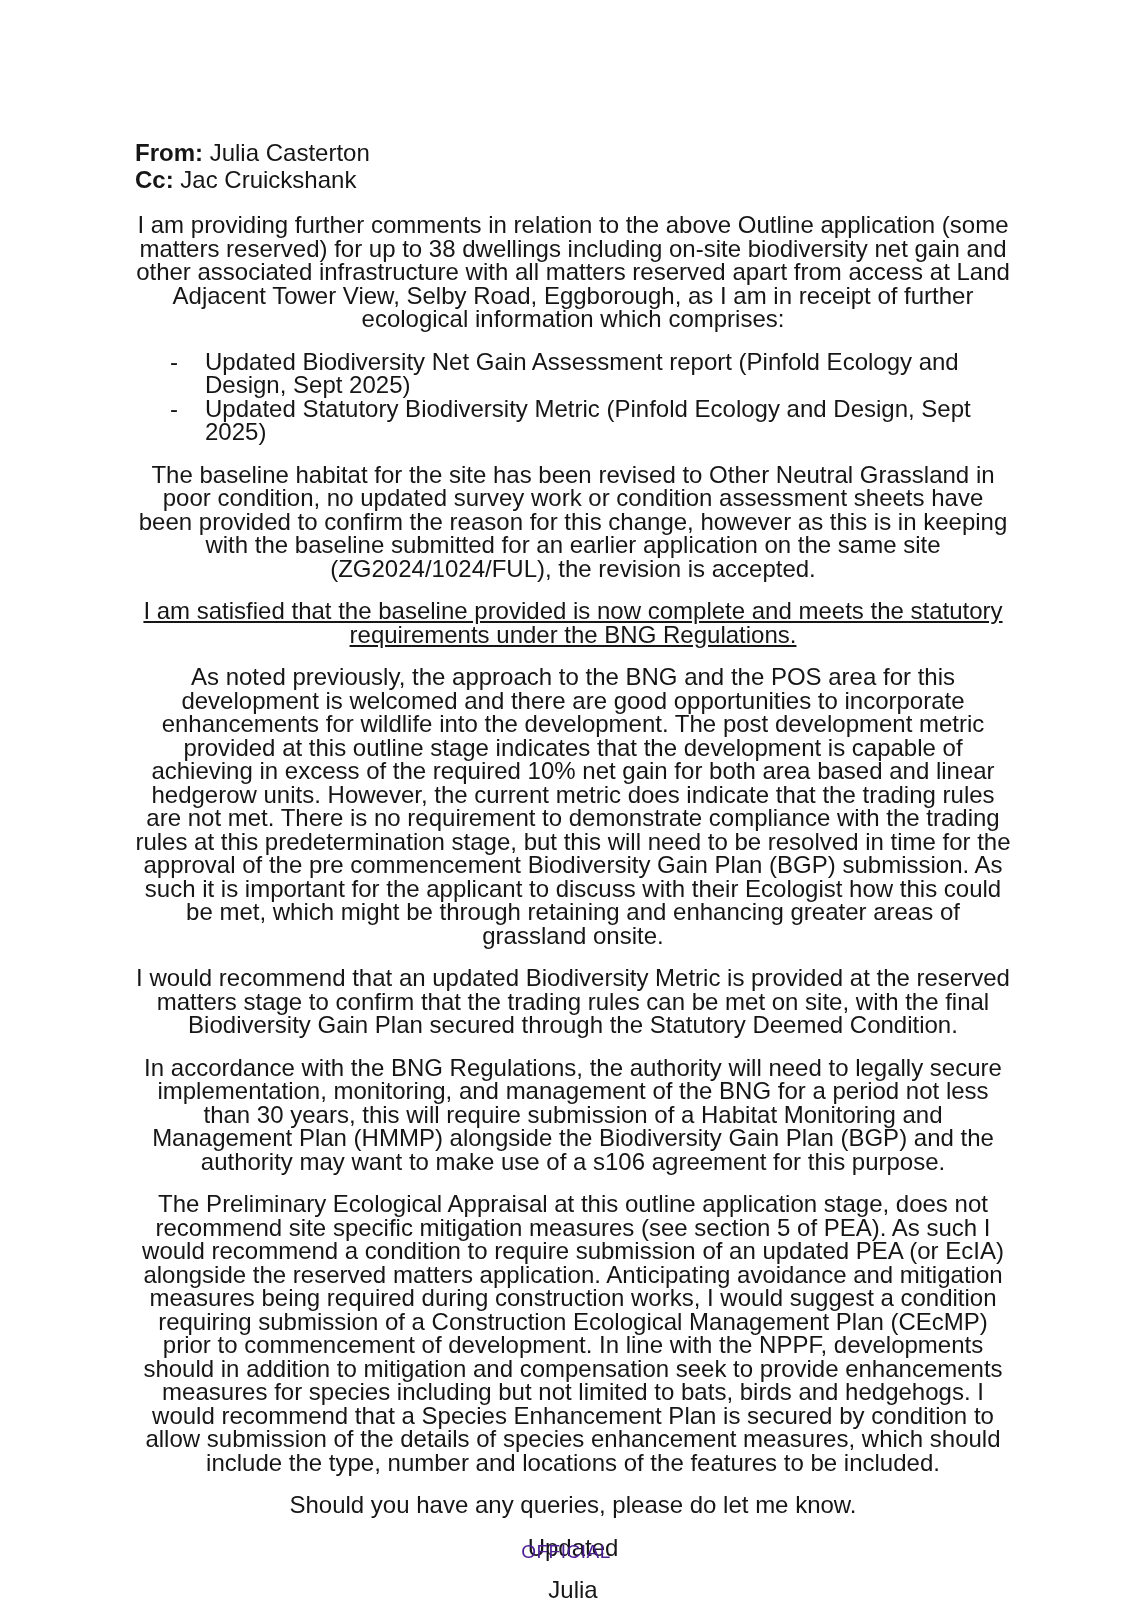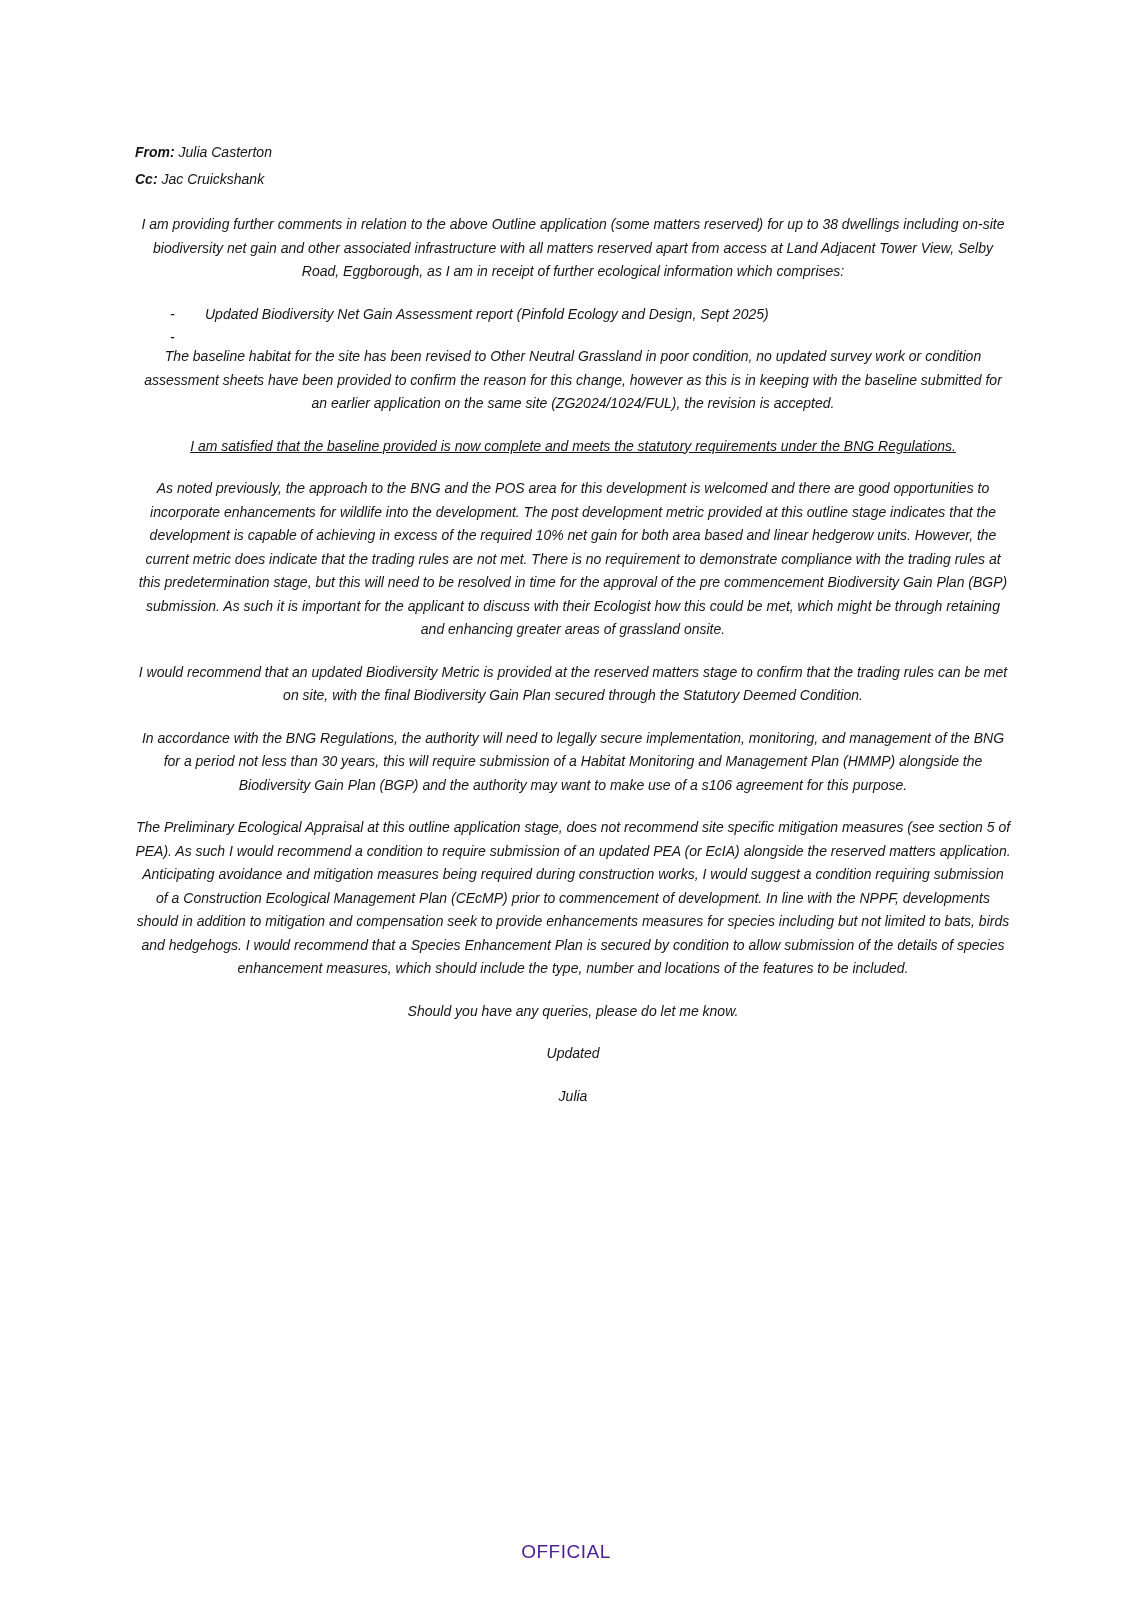--- a/index.html
+++ b/index.html
@@ -15,23 +15,22 @@
   .page {
     position: absolute;
     inset: 0;
     background: #ffffff;
   }
   .content {
     position: absolute;
     left: 135px;
     top: 139px;
     width: 876px;
-    font-size: 14px;
+    font-size: 24px;
     line-height: 23.5px;
-    font-style: italic;
   }
   .email-header {
     line-height: 27px;
     margin-bottom: 20px;
   }
   .header-row { display: block; }
   .header-label { font-weight: bold; }
   .para {
     margin-top: 19px;
     text-align: center;
@@ -74,20 +73,21 @@
 
     <p class="para">I am providing further comments in relation to the above Outline application (some matters reserved) for up to 38 dwellings including on-site biodiversity net gain and other associated infrastructure with all matters reserved apart from access at Land Adjacent Tower View, Selby Road, Eggborough, as I am in receipt of further ecological information which comprises:</p>
 
     <ul class="bullet-list">
       <li class="bullet-item">
         <span class="bullet-marker">-</span>
         <span>Updated Biodiversity Net Gain Assessment report (Pinfold Ecology and Design, Sept 2025)</span>
       </li>
       <li class="bullet-item">
         <span class="bullet-marker">-</span>
+        <span>Updated Statutory Biodiversity Metric (Pinfold Ecology and Design, Sept 2025)</span>
       </li>
     </ul>
 
     <p class="para">The baseline habitat for the site has been revised to Other Neutral Grassland in poor condition, no updated survey work or condition assessment sheets have been provided to confirm the reason for this change, however as this is in keeping with the baseline submitted for an earlier application on the same site (ZG2024/1024/FUL), the revision is accepted.</p>
 
     <p class="para underlined">I am satisfied that the baseline provided is now complete and meets the statutory requirements under the BNG Regulations.</p>
 
     <p class="para">As noted previously, the approach to the BNG and the POS area for this development is welcomed and there are good opportunities to incorporate enhancements for wildlife into the development. The post development metric provided at this outline stage indicates that the development is capable of achieving in excess of the required 10% net gain for both area based and linear hedgerow units. However, the current metric does indicate that the trading rules are not met. There is no requirement to demonstrate compliance with the trading rules at this predetermination stage, but this will need to be resolved in time for the approval of the pre commencement Biodiversity Gain Plan (BGP) submission. As such it is important for the applicant to discuss with their Ecologist how this could be met, which might be through retaining and enhancing greater areas of grassland onsite.</p>
 
     <p class="para">I would recommend that an updated Biodiversity Metric is provided at the reserved matters stage to confirm that the trading rules can be met on site, with the final Biodiversity Gain Plan secured through the Statutory Deemed Condition.</p>

